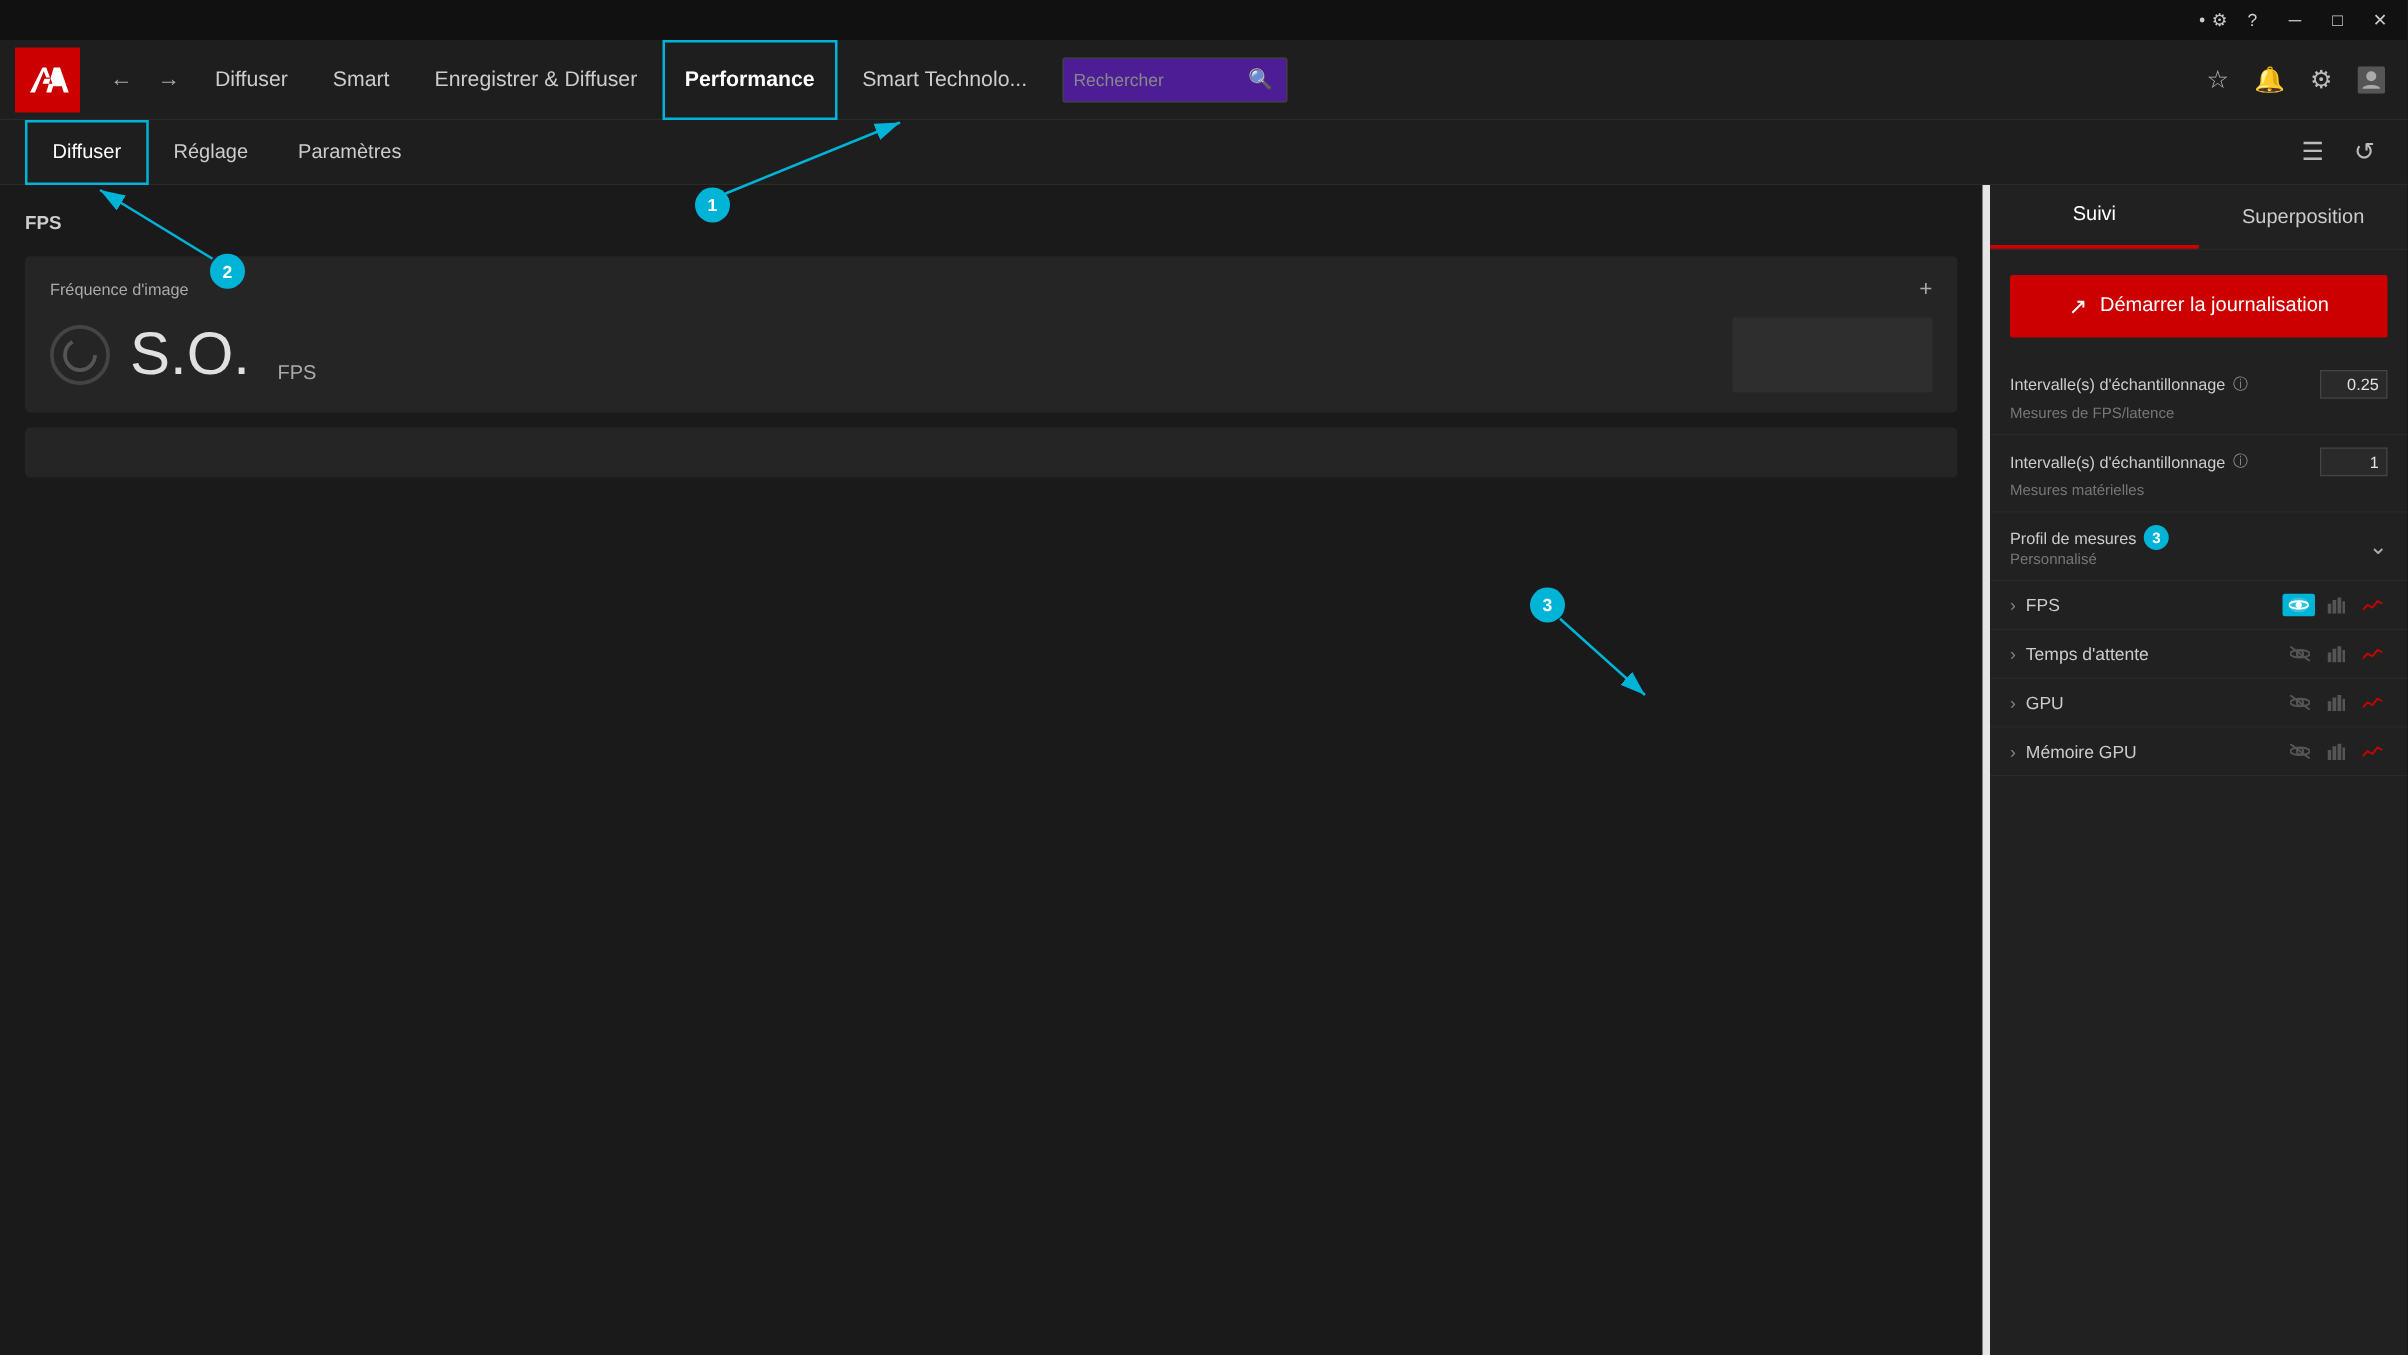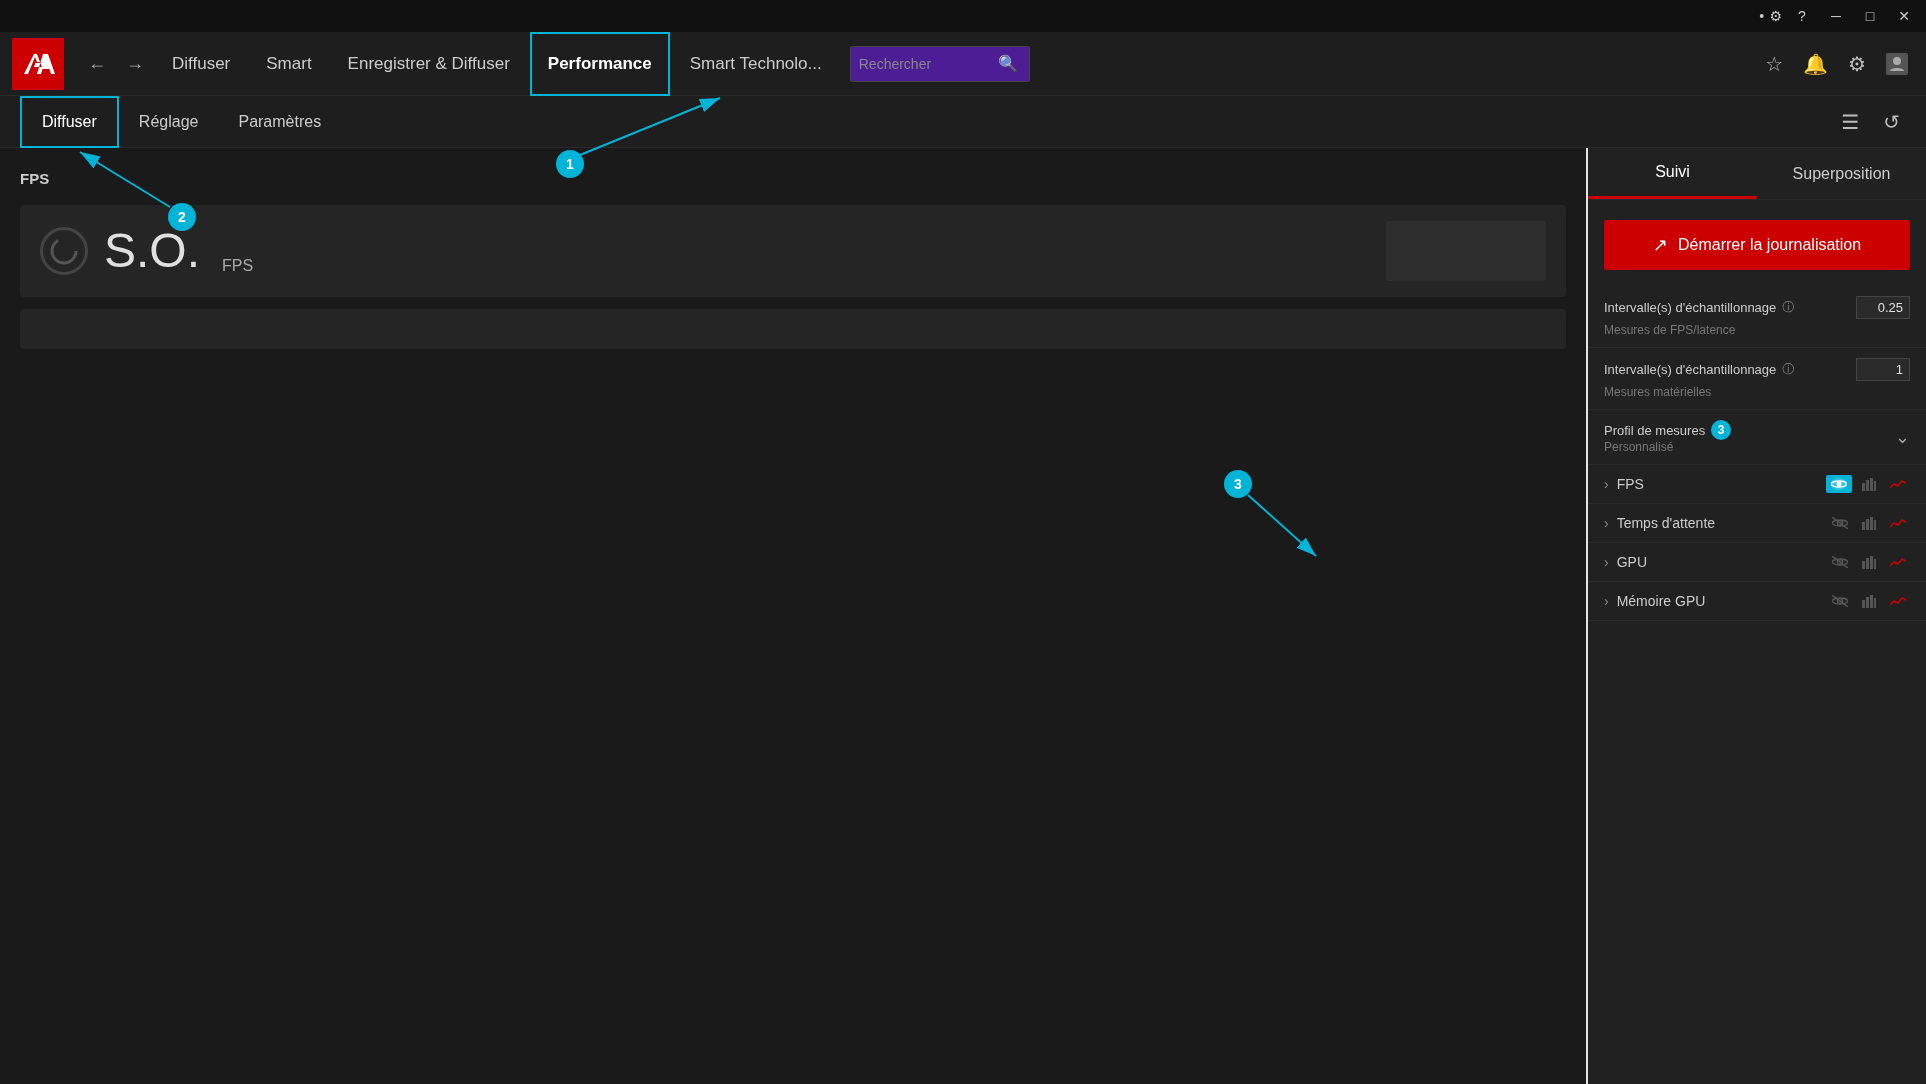--- a/index.html
+++ b/index.html
@@ -244,21 +244,21 @@
       height: 40px;
       background: #252525;
       border-radius: 4px;
       margin-bottom: 8px;
     }
 
     
     .right-panel {
       width: 340px;
       background: #212121;
-      border-left: 2px solid #e5e5e5;
+      border-left: 6px solid #e5e5e5;
       display: flex;
       flex-direction: column;
     }
 
     .right-panel-tabs {
       display: flex;
       border-bottom: 1px solid #2a2a2a;
       height: 52px;
     }
     .right-tab {
@@ -474,20 +474,24 @@
     <button class="sub-nav-icon nav-icon-btn">↺</button>
   </div>
 </div>
 
 <div class="main-content">
 
   <div class="left-panel">
     <div class="metric-section-header">FPS</div>
 
     <div class="metric-card">
+      <div class="metric-card-header">
+        <span class="metric-card-title">Fréquence d'image</span>
+        <button class="metric-card-add">+</button>
+      </div>
       <div class="metric-card-body">
         <div class="metric-gauge">
           <svg width="32" height="32" viewBox="0 0 32 32">
             <circle cx="16" cy="16" r="12" fill="none" stroke="#555" stroke-width="3" stroke-dasharray="50 26" stroke-dashoffset="0"></circle>
           </svg>
         </div>
         <span class="metric-value">S.O.</span>
         <span class="metric-unit">FPS</span>
         <div class="metric-graph-placeholder"></div>
       </div>

